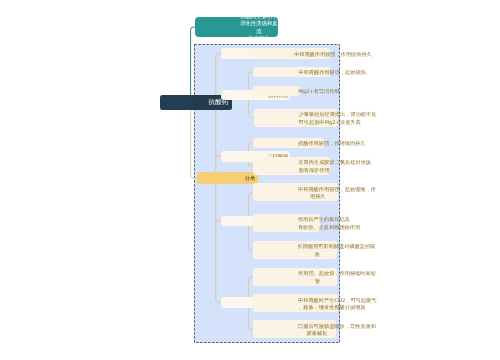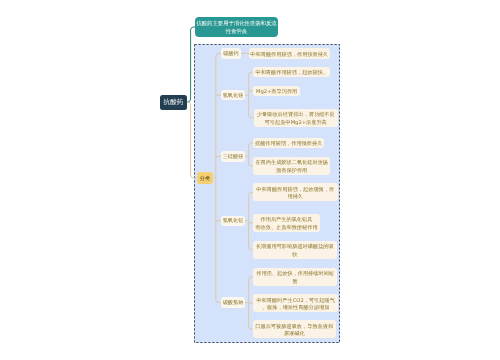--- a/index.html
+++ b/index.html
@@ -1,19 +1,19 @@
 <!DOCTYPE html>
 <html><head>
 <meta charset="utf-8">
 <style>
   html,body{margin:0;padding:0;}
   body{width:500px;height:360px;background:#ffffff;
        font-family:"DejaVu Sans",sans-serif;overflow:hidden;}
   #stage{position:relative;width:500px;height:360px;opacity:0.99;}
-  .root-node,.header-node,.cat-node,.mid-node,.leaf-node{opacity:0.99;}
+  .root-node,.header-node,.cat-node,.mid-node,.leaf-node{opacity:0.99;padding-left:45px;}
 
   .panel{position:absolute;box-sizing:border-box;background:#d5e2fb;}
 
   .root-node{position:absolute;background:#1e3a4c;color:#ffffff;
              border-radius:2.5px;font-size:6.6px;text-align:center;
              display:flex;align-items:center;justify-content:center;}
 
   .header-node{position:absolute;box-sizing:border-box;background:#269690;
                color:#ffffff;border-radius:4px;font-size:5.35px;
                line-height:7.4px;text-align:center;

